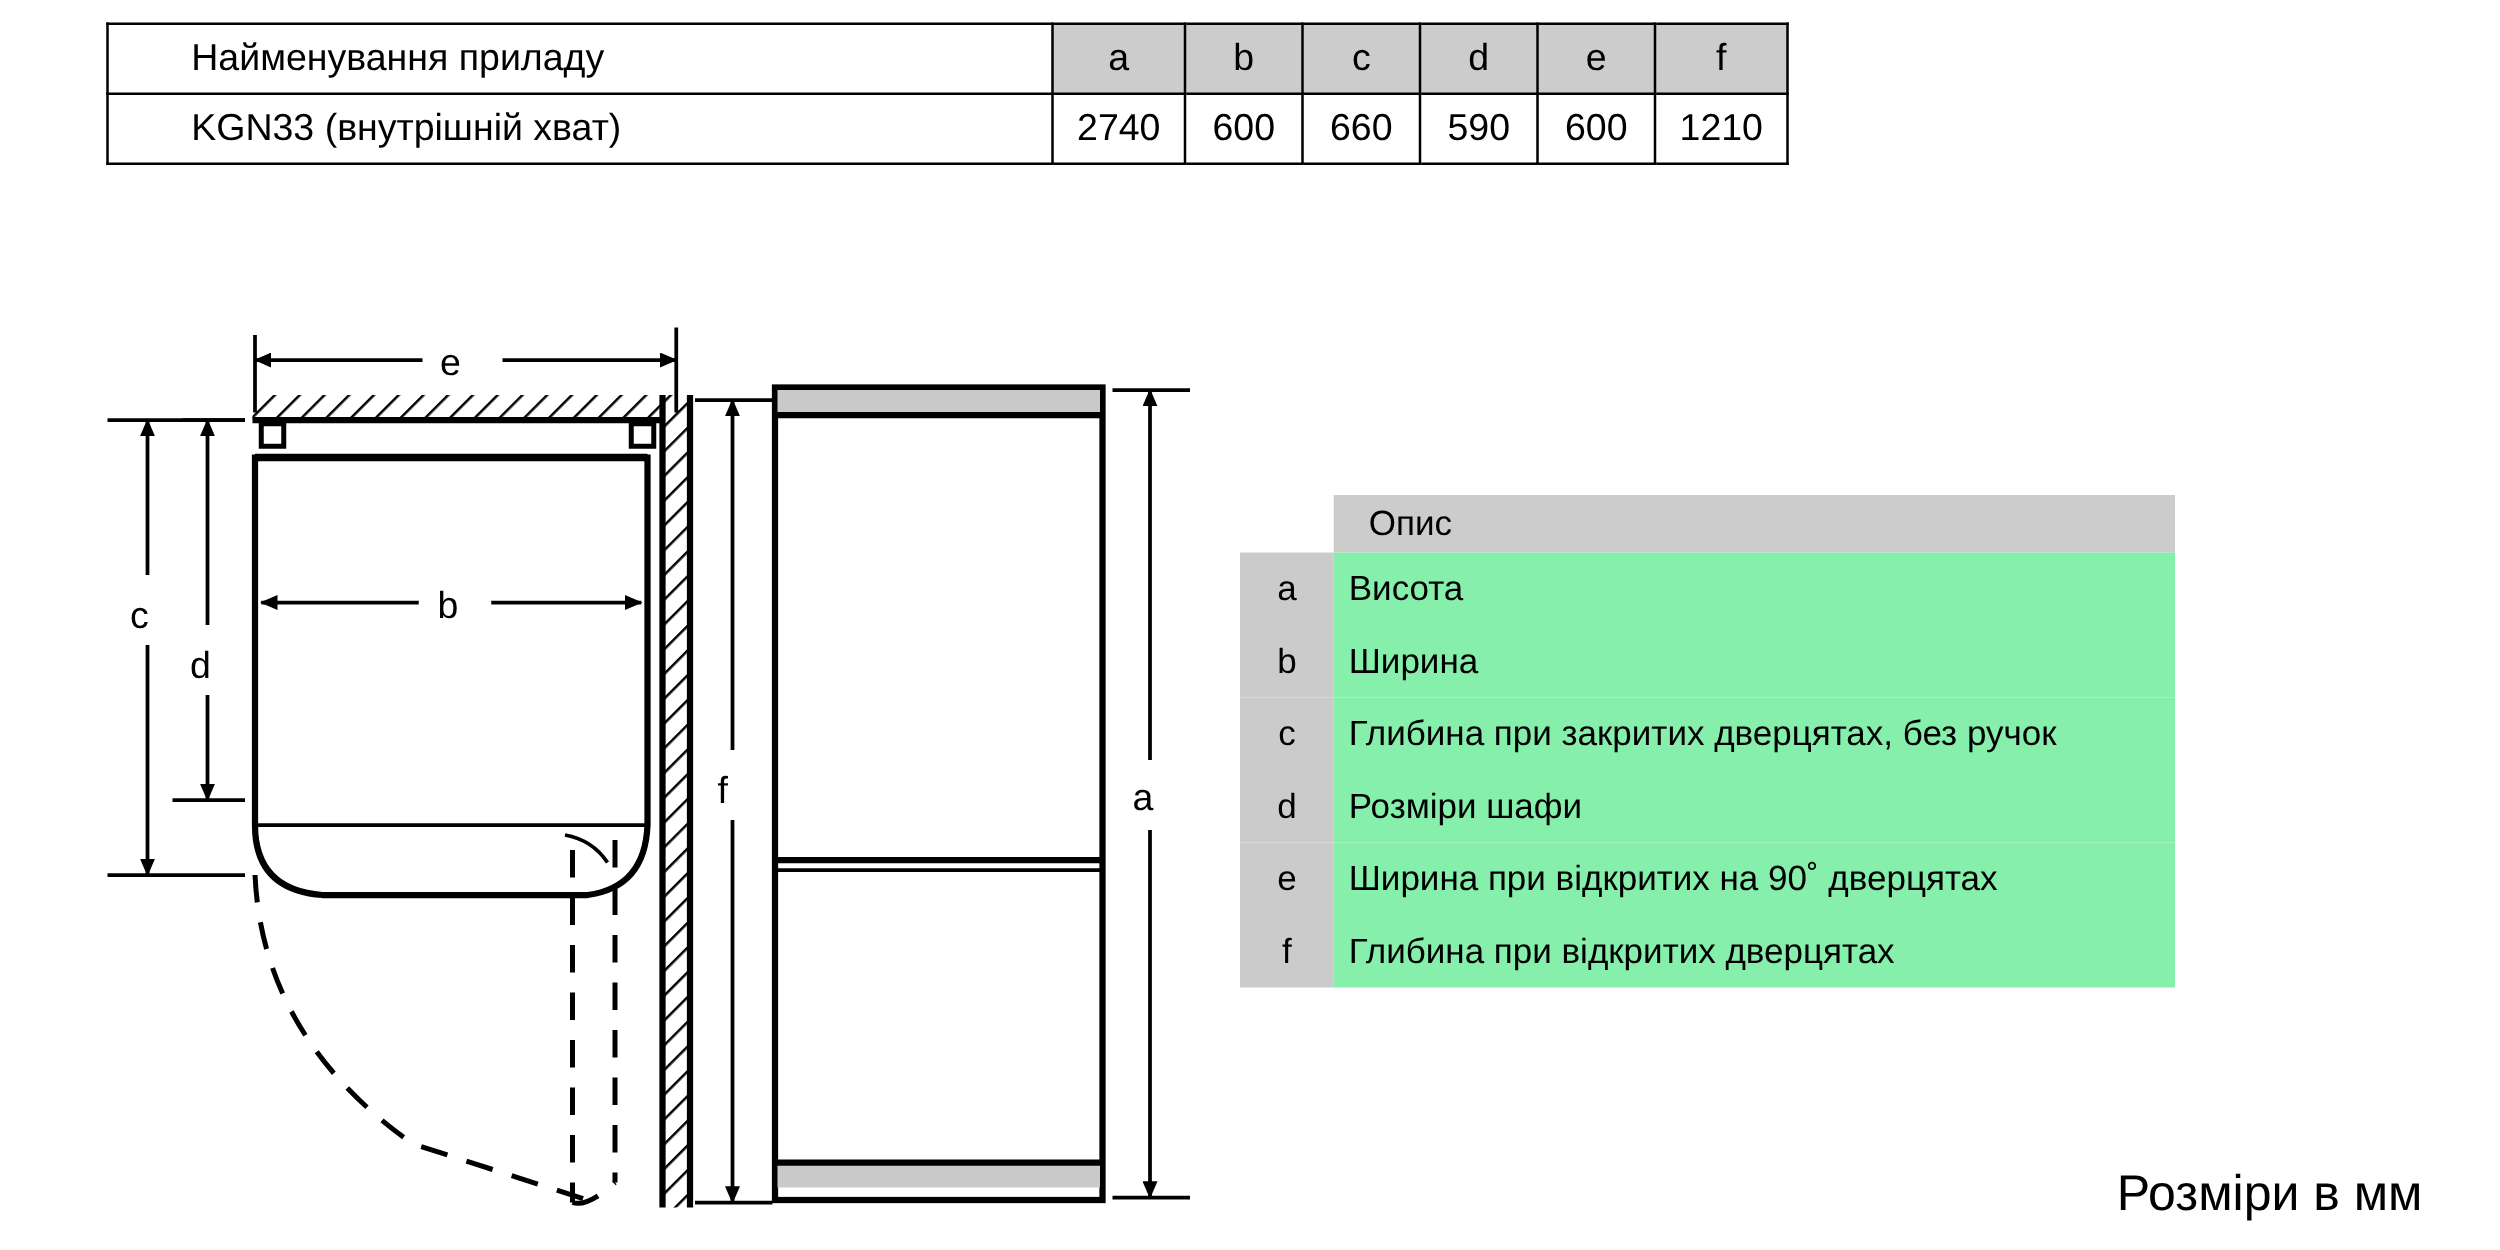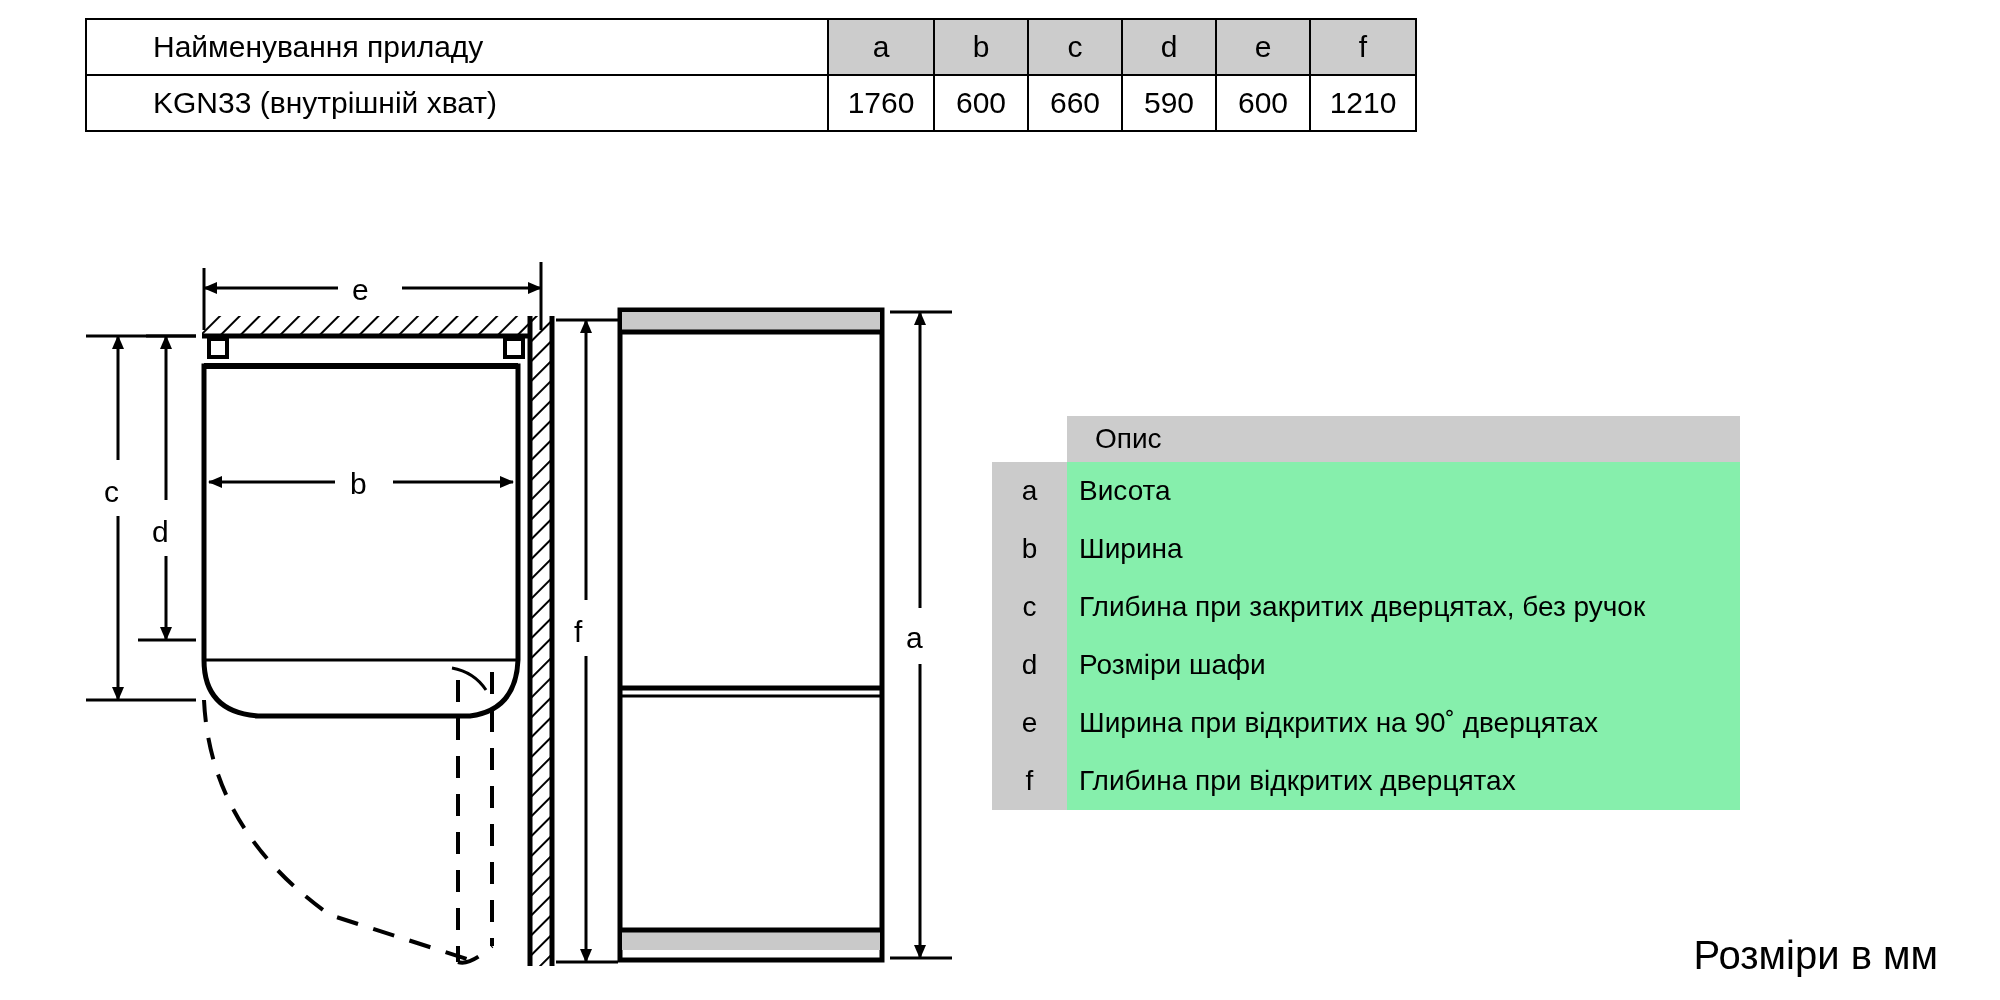--- a/index.html
+++ b/index.html
@@ -21,21 +21,21 @@
     position: absolute;
     left: 85px;
     top: 18px;
     border-collapse: collapse;
     table-layout: fixed;
   }
   .spec-table td {
     border: 2px solid #000000;
     font-size: 30px;
     height: 54px;
-    padding: 0 14px;
+    padding: 0 28px;
     vertical-align: middle;
     white-space: nowrap;
     background: #ffffff;
   }
   .spec-table td.name-cell {
     width: 660px;
     padding-left: 66px;
     text-align: left;
   }
   .spec-table td.letter-cell {
@@ -51,21 +51,21 @@
   .w-b { width: 92px; }
   .w-c { width: 92px; }
   .w-d { width: 92px; }
   .w-e { width: 92px; }
   .w-f { width: 104px; }
 
   
   .legend {
     position: absolute;
     left: 992px;
-    top: 416px;
+    top: 396px;
     width: 748px;
   }
   .legend-header {
     background: #cccccc;
     height: 46px;
     margin-left: 75px;
     display: flex;
     align-items: center;
     padding-left: 28px;
     box-sizing: border-box;
@@ -131,21 +131,21 @@
       <td class="name-cell">Найменування приладу</td>
       <td class="letter-cell w-a">a</td>
       <td class="letter-cell w-b">b</td>
       <td class="letter-cell w-c">c</td>
       <td class="letter-cell w-d">d</td>
       <td class="letter-cell w-e">e</td>
       <td class="letter-cell w-f">f</td>
     </tr>
     <tr>
       <td class="name-cell">KGN33 (внутрішній хват)</td>
-      <td class="value-cell w-a">1760</td>
+      <td class="value-cell w-a">2740</td>
       <td class="value-cell w-b">600</td>
       <td class="value-cell w-c">660</td>
       <td class="value-cell w-d">590</td>
       <td class="value-cell w-e">600</td>
       <td class="value-cell w-f">1210</td>
     </tr>
   </tbody>
 </table>
 
 <svg class="drawing" width="2000" height="1000" viewBox="0 0 2000 1000">

